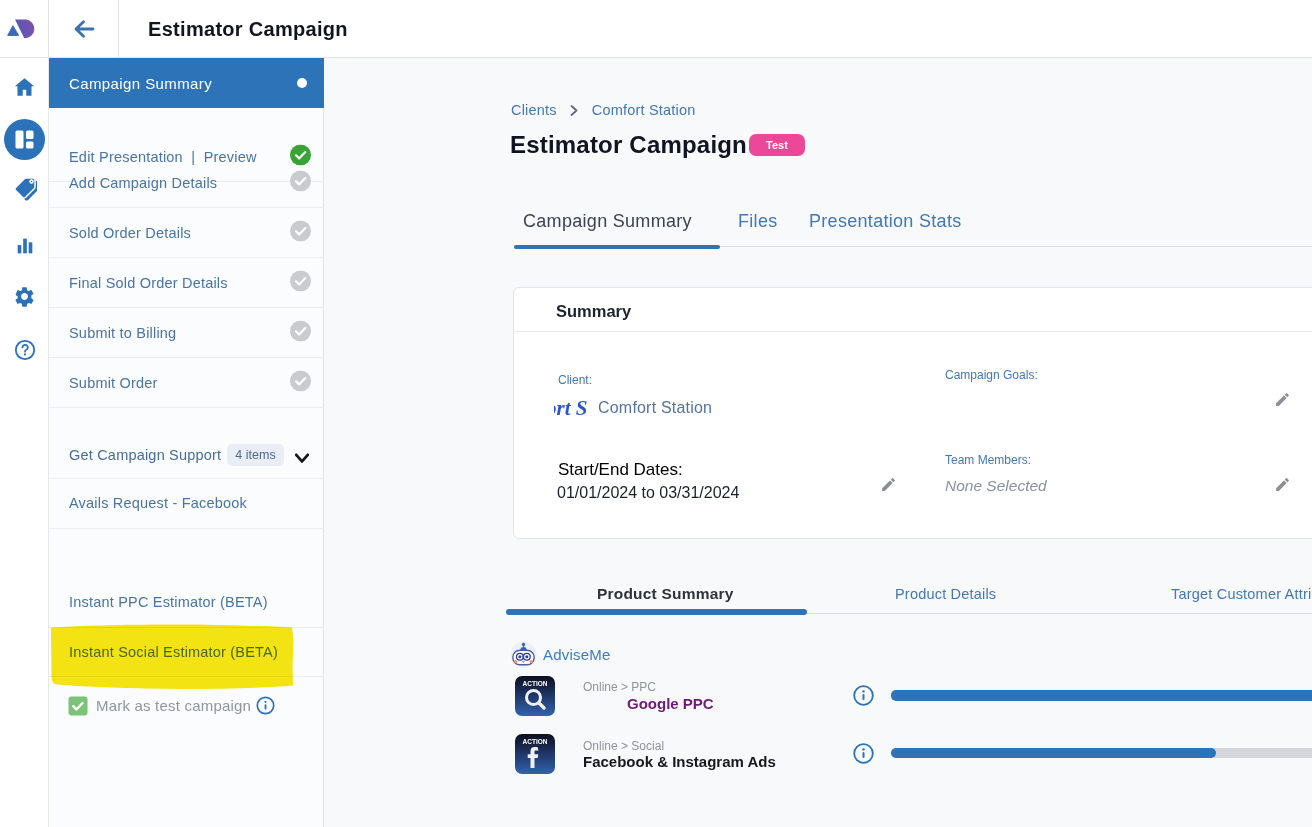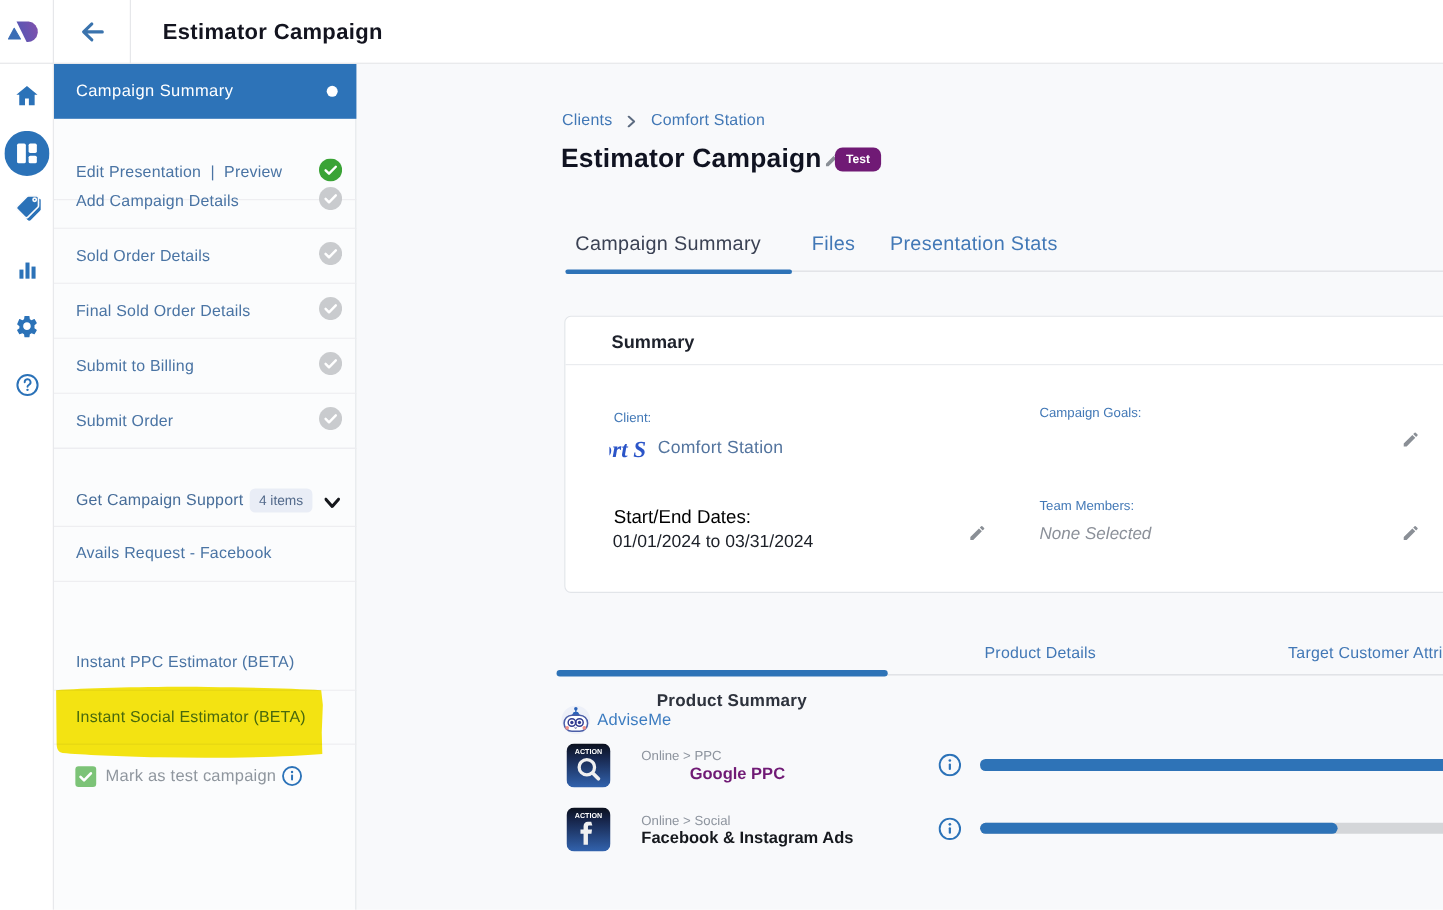--- a/index.html
+++ b/index.html
@@ -43,21 +43,21 @@
   <div class="abs" style="left:187px; top:44px; font-size:14.5px; color:#4278b6; letter-spacing:0.2px;">
     <span style="vertical-align:top;">Clients</span><svg width="8" height="11" viewBox="0 0 8 11" style="margin:3px 14px 0 13px;">
         <path d="M1.5 1 L6.5 5.5 L1.5 10" stroke="#5c6b80" stroke-width="1.8" fill="none" stroke-linecap="round" stroke-linejoin="round"></path>
       </svg><span style="vertical-align:top;">Comfort Station</span>
   </div>
 
   <div class="abs" style="left:186px; top:73px; font-size:24px; font-weight:bold; color:#101321; letter-spacing:0.2px;">Estimator Campaign</div>
   <div class="abs" style="left:425px; top:80px;"><svg width="15" height="15" viewBox="0 0 24 24">
         <path d="M3 17.25V21h3.75L17.81 9.94l-3.75-3.75L3 17.25zM20.71 7.04c.39-.39.39-1.02 0-1.41l-2.34-2.34a.9959.9959 0 0 0-1.41 0l-1.83 1.83 3.75 3.75 1.83-1.83z" fill="#8a8f96"></path>
       </svg></div>
-  <div class="abs" style="left:435px; top:76px; width:42px; height:22px; background:#701a75; border-radius:7px; color:#fff; font-size:11px; font-weight:bold; text-align:center; line-height:22px;">Test</div>
+  <div class="abs" style="left:425px; top:76px; width:56px; height:22px; background:#ec4899; border-radius:7px; color:#fff; font-size:11px; font-weight:bold; text-align:center; line-height:22px;">Test</div>
 
   <div class="abs" style="left:199px; top:153px; font-size:18px; color:#3b4254; letter-spacing:0.3px;">Campaign Summary</div>
   <div class="abs" style="left:414px; top:153px; font-size:18px; color:#4278b6; letter-spacing:0.3px;">Files</div>
   <div class="abs" style="left:485px; top:153px; font-size:18px; color:#4278b6; letter-spacing:0.3px;">Presentation Stats</div>
   <div class="abs" style="left:190px; top:188px; width:1122px; height:1px; background:#dadce0;"></div>
   <div class="abs" style="left:190px; top:187px; width:206px; height:3.5px; background:#2e73b7; border-radius:2px;"></div>
 
   <div class="abs" id="card" style="left:189px; top:229px; width:810px; height:252px; background:#fff; border:1px solid #e2e5e9; border-radius:6px;">
     <div class="abs" style="left:42px; top:14px; font-size:16.5px; font-weight:bold; color:#1e222c;">Summary</div>
     <div class="abs" style="left:0; top:43px; width:810px; height:1px; background:#e8eaee;"></div>
@@ -79,21 +79,21 @@
           <path d="M3 17.25V21h3.75L17.81 9.94l-3.75-3.75L3 17.25zM20.71 7.04c.39-.39.39-1.02 0-1.41l-2.34-2.34a.9959.9959 0 0 0-1.41 0l-1.83 1.83 3.75 3.75 1.83-1.83z" fill="#8a8f96"></path>
         </svg></div>
 
     <div class="abs" style="left:431px; top:165px; font-size:12px; color:#4278b6;">Team Members:</div>
     <div class="abs" style="left:431px; top:189px; font-size:15.5px; font-style:italic; color:#8b9099;">None Selected</div>
     <div class="abs" style="left:760px; top:188px;"><svg width="17" height="17" viewBox="0 0 24 24">
           <path d="M3 17.25V21h3.75L17.81 9.94l-3.75-3.75L3 17.25zM20.71 7.04c.39-.39.39-1.02 0-1.41l-2.34-2.34a.9959.9959 0 0 0-1.41 0l-1.83 1.83 3.75 3.75 1.83-1.83z" fill="#8a8f96"></path>
         </svg></div>
   </div>
 
-  <div class="abs" style="left:273px; top:527px; font-size:15.5px; font-weight:bold; color:#2e333d; letter-spacing:0.2px;margin-top:44px;">Product Summary</div>
+  <div class="abs" style="left:273px; top:527px; font-size:15.5px; font-weight:bold; color:#2e333d; letter-spacing:0.2px;">Product Summary</div>
   <div class="abs" style="left:571px; top:528px; font-size:14.5px; color:#4278b6; letter-spacing:0.2px;">Product Details</div>
   <div class="abs" style="left:847px; top:528px; font-size:14.5px; color:#4278b6; letter-spacing:0.2px; white-space:nowrap;">Target Customer Attrib</div>
   <div class="abs" style="left:182px; top:555px; width:806px; height:1px; background:#d8dade;"></div>
   <div class="abs" style="left:182px; top:551px; width:301px; height:5.5px; background:#2e73b7; border-radius:3px;"></div>
 
   <div class="abs" style="left:186px; top:583px;"><svg width="27" height="27" viewBox="0 0 27 27">
         <circle cx="13.5" cy="13.5" r="13" fill="#edf0f8"></circle>
         <circle cx="13.5" cy="3.4" r="1.6" fill="#2b62b8"></circle>
         <rect x="12.9" y="4.4" width="1.2" height="2.4" fill="#2b62b8"></rect>
         <path d="M9.8 9.2 L17.2 9.2 L15.4 6.2 L11.6 6.2 Z" fill="#2b62b8"></path>

